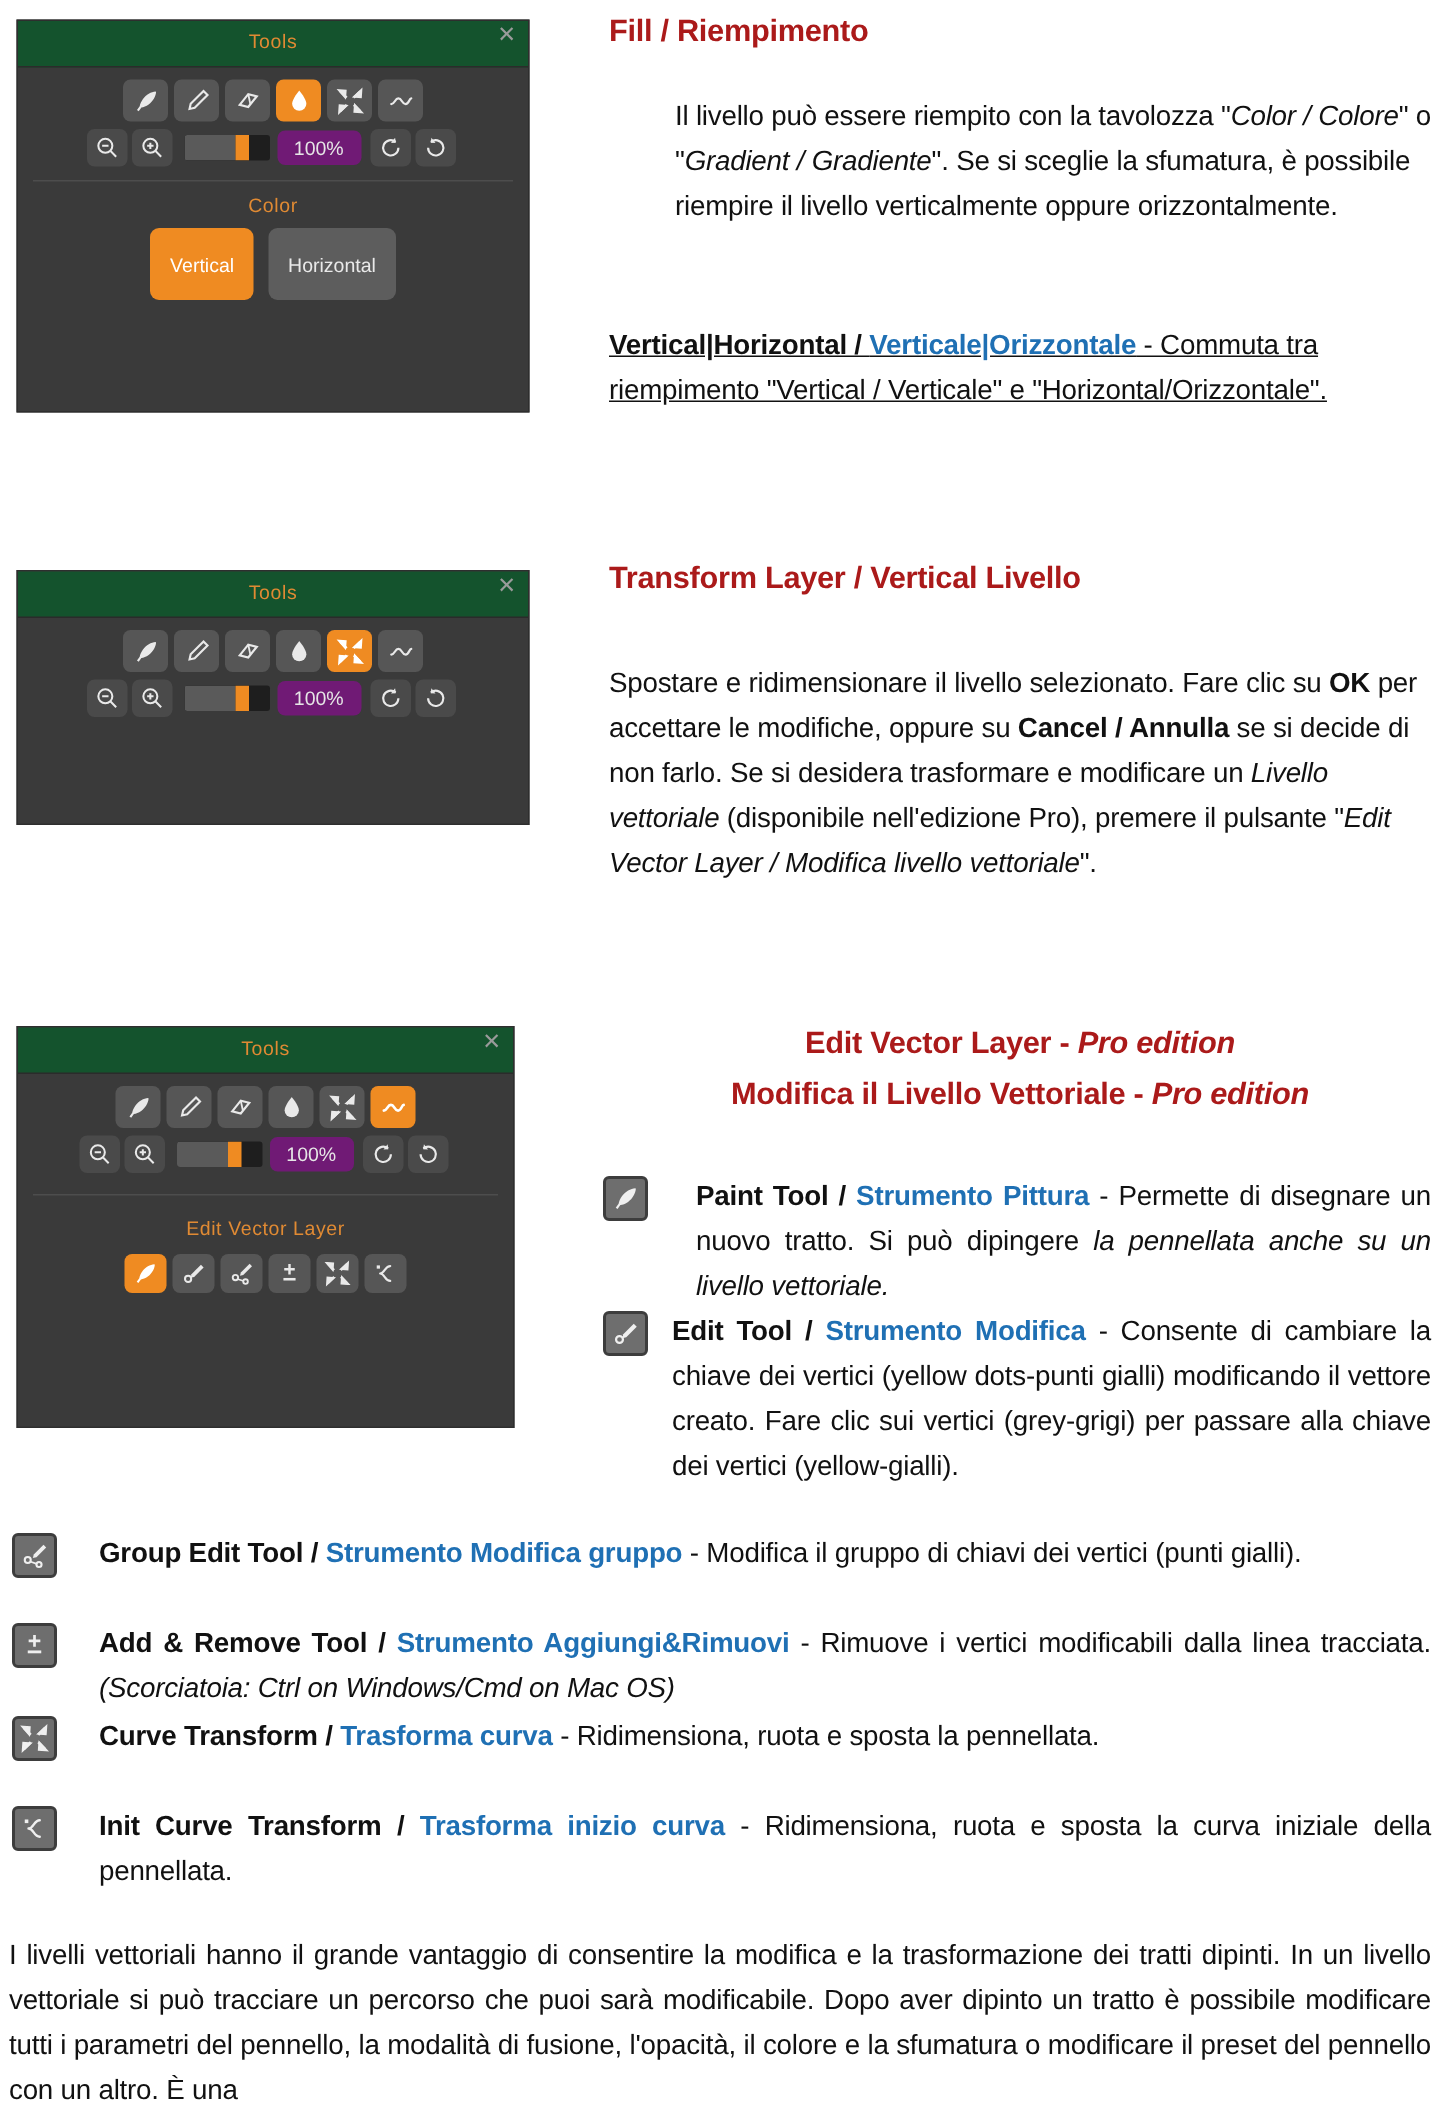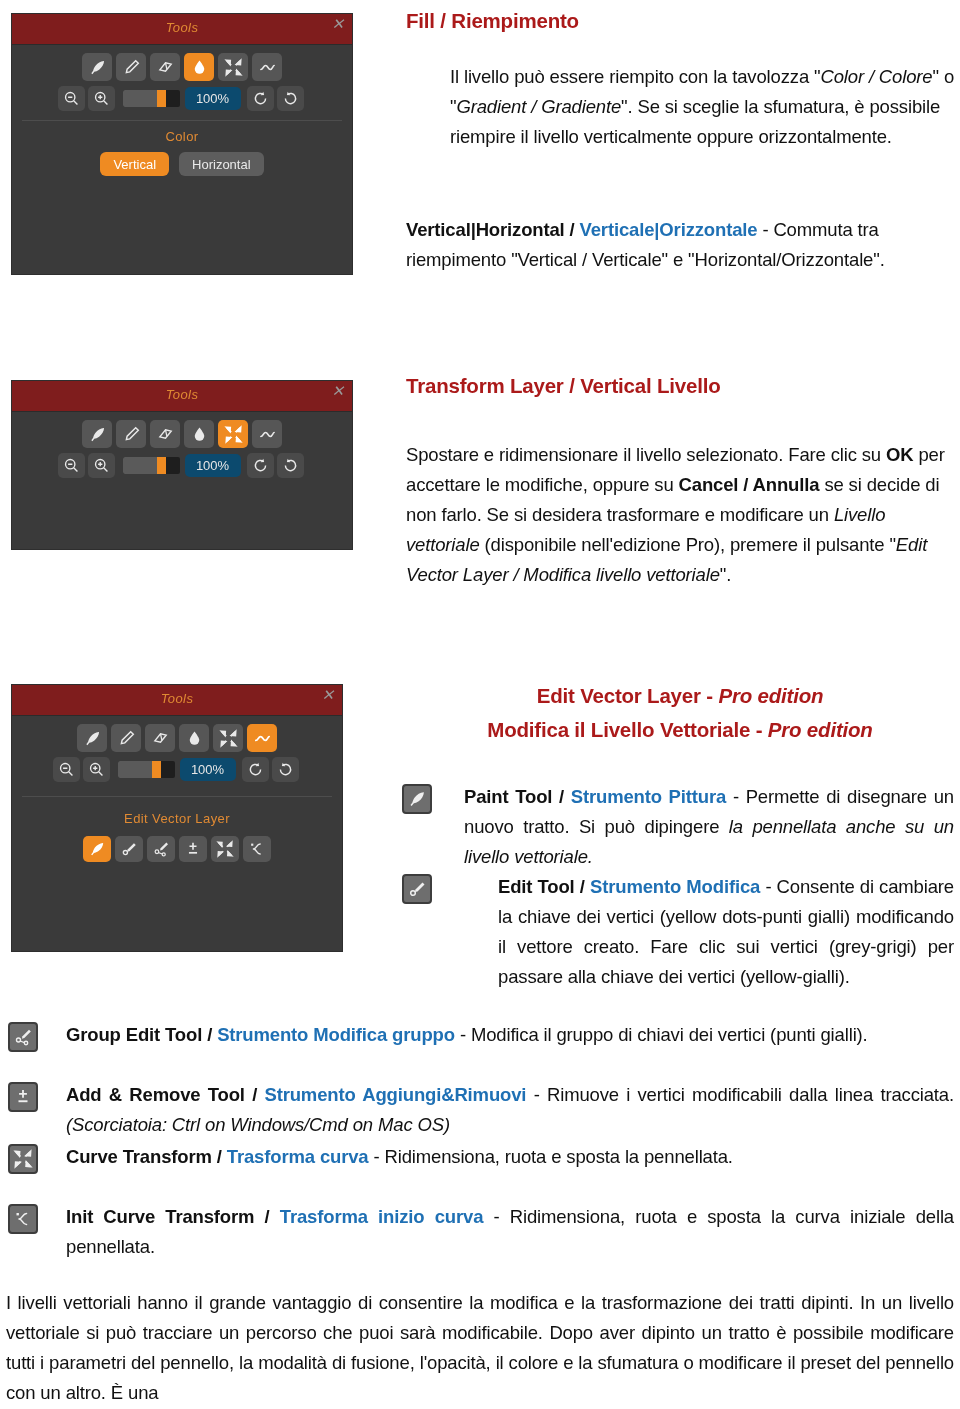--- a/index.html
+++ b/index.html
@@ -36,23 +36,22 @@
   .panel{
     position:absolute;
     background:#3a3a3a;
     border:1px solid #2e2e2e;
     box-sizing:border-box;
     font-family:"Liberation Sans", sans-serif;
   }
   .panel .titlebar{
     position:relative;
     height:30px;
-    background:#7f1d1d;
+    background:#14532d;
     border-bottom:1px solid #2b2b2b;
-    font-style:italic;
   }
   .panel .titlebar .t{
     position:absolute;left:0;right:0;top:6px;
     text-align:center;
     color:#e08a33;
     font-size:13px;
     letter-spacing:0.4px;
   }
   .panel .titlebar .x{
     position:absolute;right:8px;top:2px;
@@ -80,36 +79,36 @@
     width:27px;height:25px;background:#4a4a4a;border-radius:5px;
     display:flex;align-items:center;justify-content:center;margin-right:3px;
   }
   .slider{
     width:57px;height:17px;background:#1e1e1e;border-radius:2px;
     margin:0 5px;position:relative;overflow:hidden;
   }
   .slider .fillbar{position:absolute;left:0;top:0;bottom:0;width:34px;background:#5a5a5a;}
   .slider .knob{position:absolute;left:34px;top:0;bottom:0;width:9px;background:#ef8b22;}
   .pct{
-    height:23px;min-width:56px;background:#0c4a6e;border-radius:5px;
+    height:23px;min-width:56px;background:#701a75;border-radius:5px;
     color:#e6e6e6;font-size:13px;display:flex;align-items:center;justify-content:center;
     margin-right:6px;
   }
   .rotbtn{width:27px;height:25px;background:#4a4a4a;border-radius:5px;
     display:flex;align-items:center;justify-content:center;margin-right:3px;}
 
   .divider{height:1px;background:#4d4d4d;margin:9px 10px 0 10px;}
   .sectitle{
     text-align:center;color:#e08a33;font-size:13px;margin-top:8px;letter-spacing:0.4px;
   }
   .pillrow{display:flex;justify-content:center;margin-top:8px;}
   .pill{
     height:16px;border-radius:6px;background:#5d5d5d;color:#e9e9e9;
     font-size:13px;display:flex;align-items:center;justify-content:center;
-    padding:4px 13px;margin:0 5px;
+    padding:16px 13px;margin:0 5px;
   }
   .pill.on{background:#ef8b22;color:#fff;}
 
   .evrow{display:flex;justify-content:center;margin-top:7px;}
   .evbtn{
     width:28px;height:26px;background:#565656;border-radius:5px;margin:0 2px;
     display:flex;align-items:center;justify-content:center;
   }
   .evbtn.on{background:#ef8b22;}
 
@@ -215,21 +214,21 @@
   </div>
 
   <div class="h-red" style="position:absolute;left:406px;top:8px;width:545px;">
     <span>Fill / Riempimento</span>
   </div>
 
   <p class="body" style="position:absolute;left:406px;top:62px;width:548px;margin-left:44px;">
     <span>Il livello può essere riempito con la tavolozza "</span><span class="it">Color / Colore</span><span>" o "</span><span class="it">Gradient / Gradiente</span><span>". Se si sceglie la sfumatura, è possibile riempire il livello verticalmente oppure orizzontalmente.</span>
   </p>
 
-  <p class="body" style="position:absolute;left:406px;top:215px;width:548px;">
+  <p class="body" style="position:absolute;left:406px;top:215px;width:548px;text-decoration:underline;">
     <span class="bd">Vertical|Horizontal / </span><span class="bd blue">Verticale|Orizzontale</span><span> - Commuta tra riempimento "Vertical / Verticale" e "Horizontal/Orizzontale".</span>
   </p>
 
   <div class="panel" style="left:11px;top:380px;width:342px;height:170px;">
     <div class="titlebar">
       <div class="t">Tools</div>
       <div class="x">✕</div>
     </div>
 
     <div class="row" style="margin-top:8px;justify-content:center;">
@@ -451,21 +450,21 @@
     </p>
   </div>
 
   <div class="toolitem" style="left:402px;top:872px;width:552px;">
     <div class="thumb">
       <svg width="20" height="20" viewBox="0 0 20 20">
           <path d="M15.5 3.5l2 2-7 7-2.6.6.6-2.6z" fill="#efefef"></path>
           <circle cx="6" cy="14" r="2.3" fill="none" stroke="#efefef" stroke-width="1.5"></circle>
         </svg>
     </div>
-    <p class="body just" style="margin-left:96px;">
+    <p class="body just" style="margin-left:46px;">
       <span class="bd">Edit Tool</span><span class="bd"> / </span><span class="bd blue">Strumento Modifica</span><span> - Consente di cambiare la chiave dei  vertici (yellow dots-punti gialli) modificando il vettore creato. Fare clic sui vertici (grey-grigi) per passare alla chiave dei vertici (yellow-gialli).</span>
     </p>
   </div>
 
   <div class="toolitem" style="left:8px;top:1020px;width:946px;">
     <div class="thumb">
       <svg width="20" height="20" viewBox="0 0 20 20">
           <path d="M16 2.8l1.8 1.8-6.5 6.5-2.4.6.6-2.4z" fill="#efefef"></path>
           <circle cx="5.5" cy="13" r="2" fill="none" stroke="#efefef" stroke-width="1.4"></circle>
           <circle cx="13" cy="16" r="1.7" fill="none" stroke="#efefef" stroke-width="1.4"></circle>

